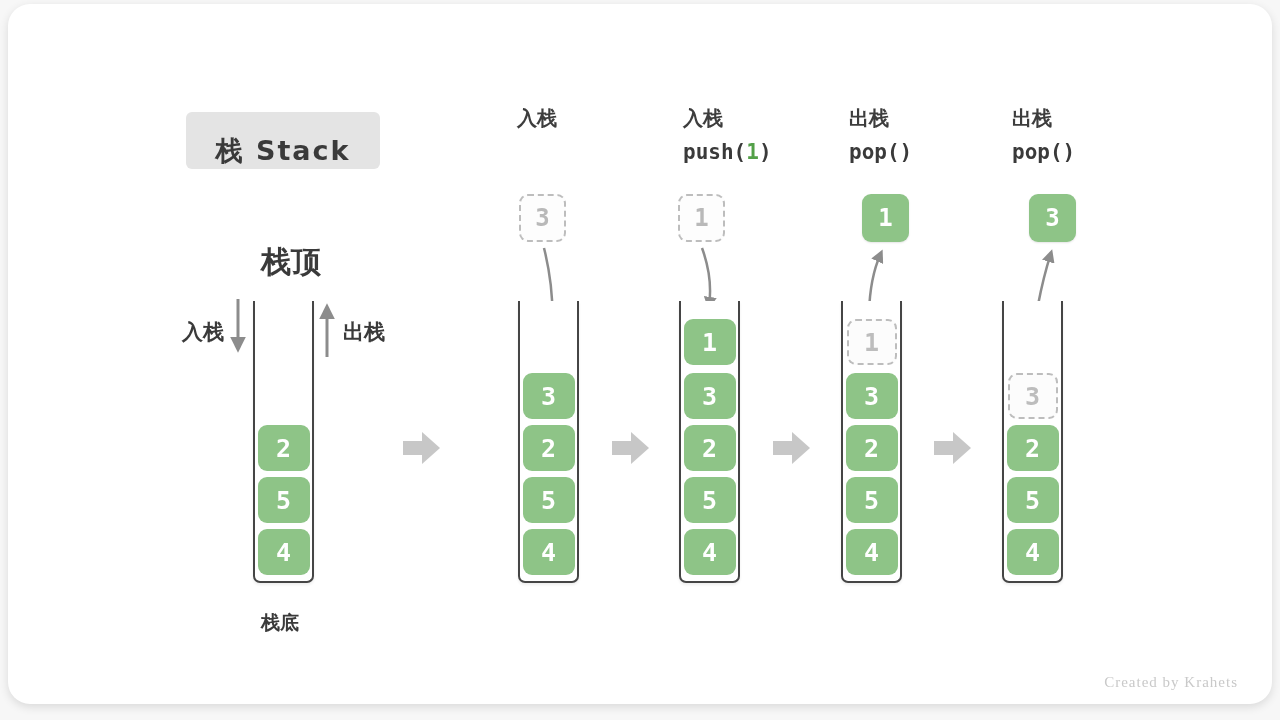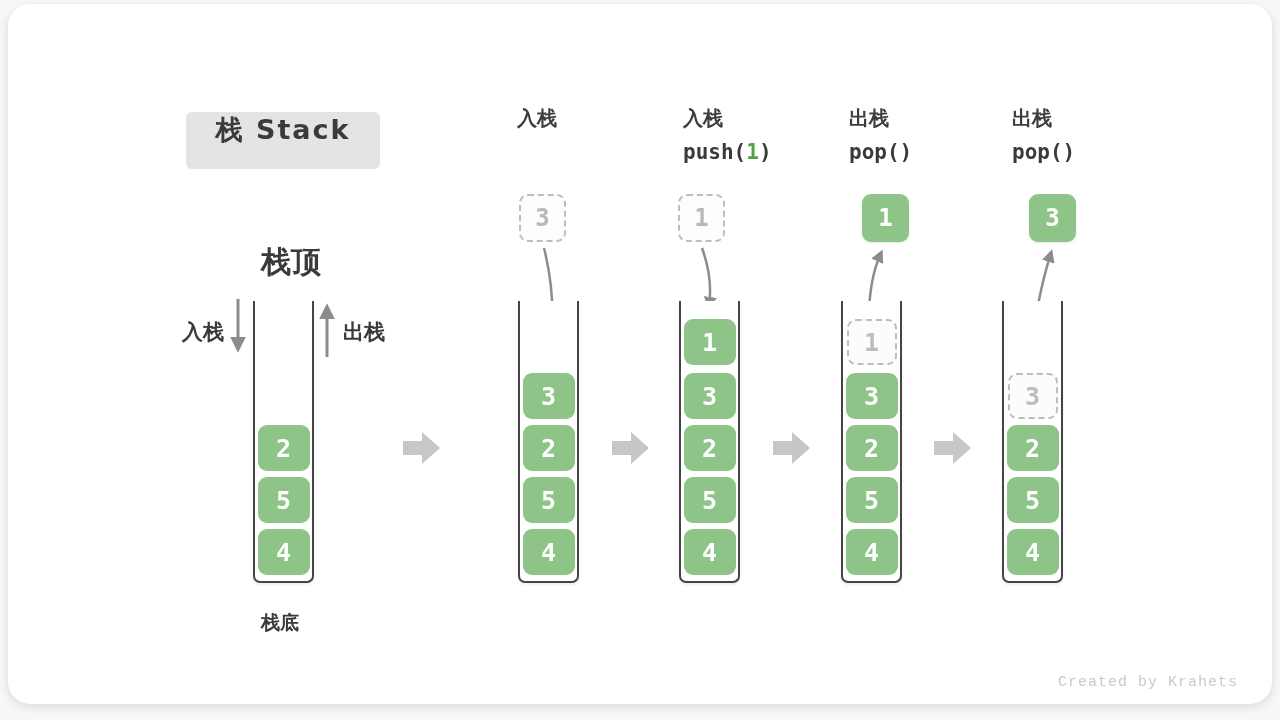--- a/index.html
+++ b/index.html
@@ -12,21 +12,21 @@
   .card{
     position:absolute;left:8px;top:4px;width:1264px;height:700px;
     background:#ffffff;border-radius:22px;
     box-shadow:0 3px 10px rgba(0,0,0,0.12);
   }
   .layer{position:absolute;left:0;top:0;width:1280px;height:720px;pointer-events:none;}
 
   .title-box{
     position:absolute;left:186px;top:112px;width:194px;height:57px;
     background:#e4e4e4;border-radius:6px;
-    display:flex;align-items:flex-start;justify-content:center;
+    display:flex;align-items:flex-end;justify-content:center;
     font-size:27px;font-weight:bold;letter-spacing:2px;color:#3a3a3a;
   }
 
   .step{position:absolute;top:105px;width:160px;}
   .step-cn{font-size:20px;font-weight:bold;color:#3d3d3d;line-height:26px;}
   .step-code{
     margin-top:8px;font-family:"DejaVu Sans Mono","Liberation Mono",monospace;
     font-size:21px;font-weight:600;color:#3a3a3a;line-height:26px;white-space:nowrap;
   }
   .step-code .arg{color:#53a048;font-weight:bold;}
@@ -54,21 +54,21 @@
     font-family:"DejaVu Sans Mono","Liberation Mono",monospace;
     font-size:25px;font-weight:bold;color:#ffffff;box-sizing:border-box;
   }
   .block.ghost{
     background:#fcfcfc;border:2px dashed #bdbdbd;color:#bdbdbd;width:50px;
   }
   .s1{top:18px}.s2{top:72px}.s3{top:124px}.s4{top:176px}.s5{top:228px}
 
   .credit{
     position:absolute;right:42px;top:674px;
-    font-family:Liberation Mono, monospace;
+    font-family:Liberation Serif, serif;
     font-size:15px;letter-spacing:1px;color:#c9c9c9;
   }
 </style>
 </head>
 <body>
 
 <div class="card"></div>
 
 <svg class="layer" viewBox="0 0 1280 720">
   <defs>

